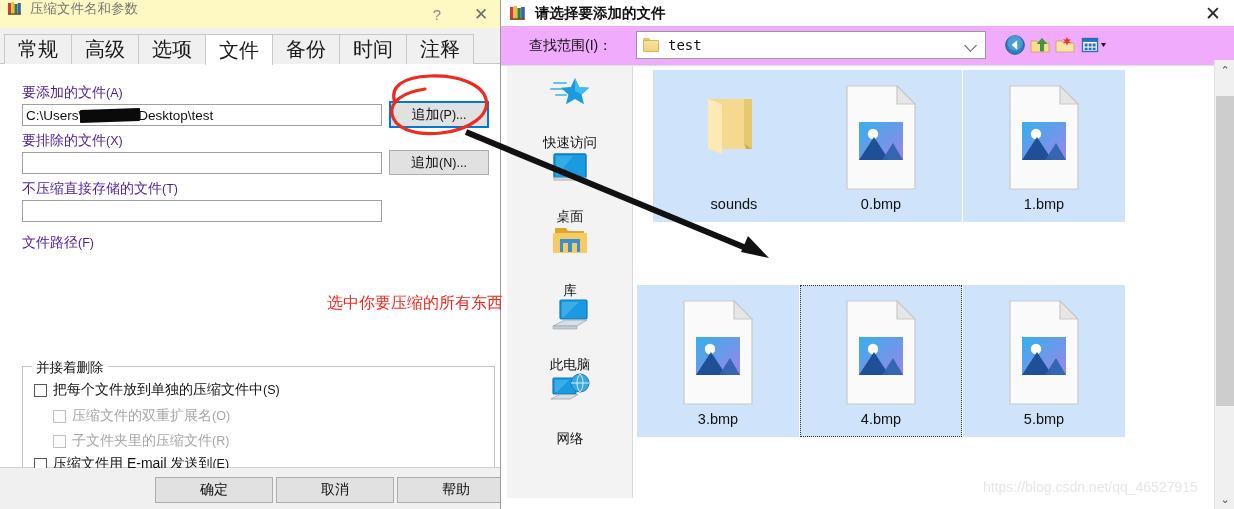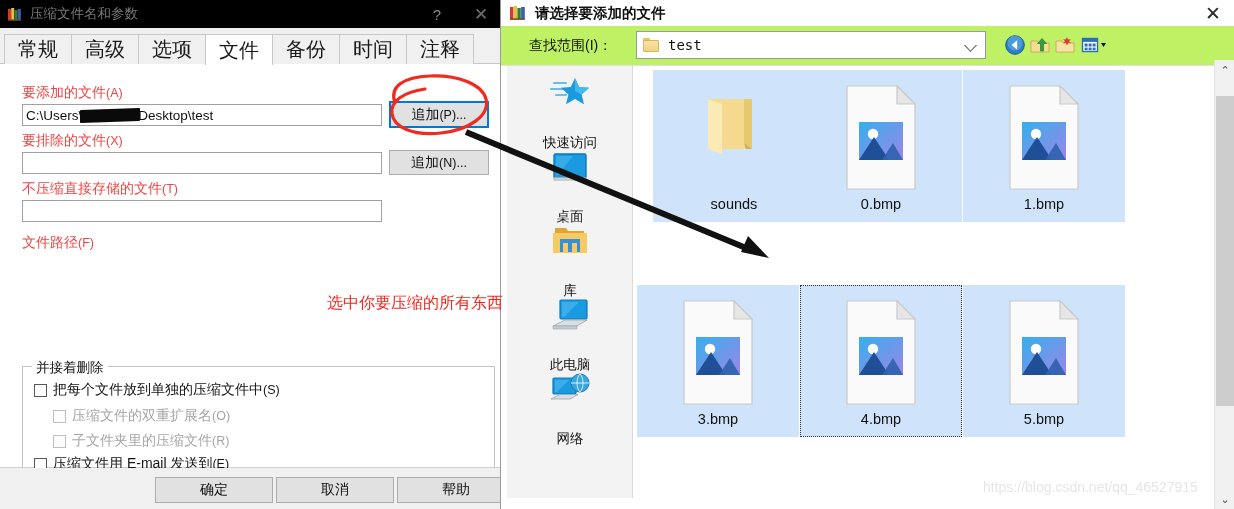--- a/index.html
+++ b/index.html
@@ -14,22 +14,22 @@
 
   
   #winrar {
     position: absolute; left: 0; top: 0; width: 501px; height: 509px;
     background: #f0f0f0;
     border-right: 1px solid #9a9a9a;
     overflow: hidden;
   }
   #winrar-titlebar {
     position: absolute; left: 0; top: 0; width: 501px; height: 28px;
-    background: #000000;
-    display: flex; align-items: center;
+    background: #fef9c3;
+    display: flex; 
   }
   .wr-icon {
     width: 16px; height: 16px; margin-left: 7px; margin-right: 7px;
     position: relative; flex: none;
   }
   .wr-title {
     font-size: 13.5px; color: #777; letter-spacing: 0px;
     white-space: nowrap;
   }
   .tb-btn {
@@ -60,21 +60,21 @@
     position: relative; z-index: 3;
     height: 31px;
     border-color: #c8c8c8;
     font-weight: normal;
   }
   #wr-body {
     position: absolute; left: 0; top: 64px; width: 501px; height: 404px;
     background: #ffffff;
     border-bottom: 1px solid #d0d0d0;
   }
-  .fld-label { position: absolute; font-size: 14px; color: #ef4444; white-space: nowrap; }
+  .fld-label { position: absolute; font-size: 14px; color: #4c1d95; white-space: nowrap; }
   .fld-label .mn { font-size: 12.5px; }
   .txtbox {
     position: absolute; background: #ffffff;
     border: 1px solid #a0a0a0;
     font-size: 13.5px; color: #101010;
     display: flex; align-items: center; padding-left: 3px;
     overflow: hidden; white-space: nowrap;
   }
   .redact {
     display: inline-block; width: 60px; height: 13px;
@@ -141,21 +141,21 @@
   }
   .pk-icon { width: 18px; height: 18px; margin-left: 8px; margin-right: 8px; position: relative; flex: none; }
   .pk-title { font-size: 14.5px; color: #111; font-weight: bold; white-space: nowrap; }
   #pk-close {
     position: absolute; right: 6px; top: 0; height: 26px; width: 30px;
     display: flex; align-items: center; justify-content: center;
     font-size: 19px; color: #2a2a2a;
   }
   #pk-toolbar {
     position: absolute; left: 0; top: 26px; width: 733px; height: 40px;
-    background: #bef264; border-bottom: 1px solid #e0e0e0; padding-left: 21px;
+    background: #f0abfc; border-bottom: 1px solid #e0e0e0; padding-left: 21px;
   }
   #lookin-label {
     position: absolute; left: 28px; top: 11px;
     font-size: 14px; color: #111; white-space: nowrap;
   }
   #lookin-combo {
     position: absolute; left: 135px; top: 5px; width: 350px; height: 28px;
     border: 1px solid #999; background: #fff;
     display: flex; align-items: center;
   }

